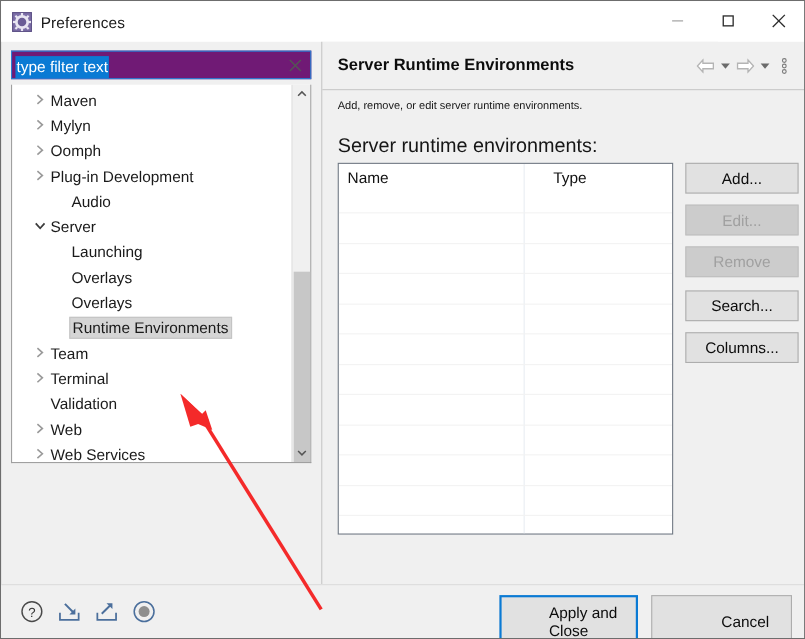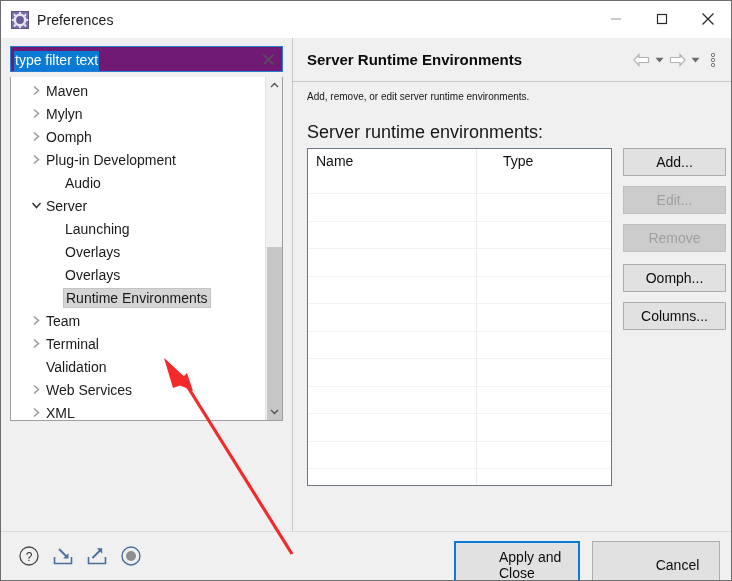--- a/index.html
+++ b/index.html
@@ -494,20 +494,29 @@
           <div class="chev"></div>
           <div class="lbl">Validation</div>
         </div>
         <div class="trow">
           <div style="width: 18px; flex: 0 0 auto;"></div>
           <div class="chev">
             <svg width="9" height="11" viewBox="0 0 9 11">
               <polyline points="2,1.5 6.5,5.5 2,9.5" fill="none" stroke="#9a9a9a" stroke-width="1.5"></polyline>
             </svg>
           </div>
+          <div class="lbl">Web</div>
+        </div>
+        <div class="trow">
+          <div style="width: 18px; flex: 0 0 auto;"></div>
+          <div class="chev">
+            <svg width="9" height="11" viewBox="0 0 9 11">
+              <polyline points="2,1.5 6.5,5.5 2,9.5" fill="none" stroke="#9a9a9a" stroke-width="1.5"></polyline>
+            </svg>
+          </div>
           <div class="lbl">Web Services</div>
         </div>
         <div class="trow">
           <div style="width: 18px; flex: 0 0 auto;"></div>
           <div class="chev">
             <svg width="9" height="11" viewBox="0 0 9 11">
               <polyline points="2,1.5 6.5,5.5 2,9.5" fill="none" stroke="#9a9a9a" stroke-width="1.5"></polyline>
             </svg>
           </div>
           <div class="lbl">XML</div>
@@ -587,21 +596,21 @@
             <div class="trow-empty"></div>
             <div class="trow-empty"></div>
           </div>
       </div>
     </div>
 
     <div id="side-buttons">
         <div class="btn">Add...</div>
         <div class="btn disabled">Edit...</div>
         <div class="btn disabled">Remove</div>
-        <div class="btn spaced">Oomph...</div>
+        <div class="btn spaced">Search...</div>
         <div class="btn">Columns...</div>
       </div>
   </div>
 
   <div id="bottom-bar">
     <div id="bottom-icons">
       <div class="bicon">
         <svg width="22" height="22" viewBox="0 0 22 22">
           <circle cx="11" cy="11" r="9" fill="none" stroke="#4a4a4a" stroke-width="1.3"></circle>
           <text x="11" y="15.6" text-anchor="middle" font-family="Liberation Sans, sans-serif" font-size="12" fill="#333">?</text>

